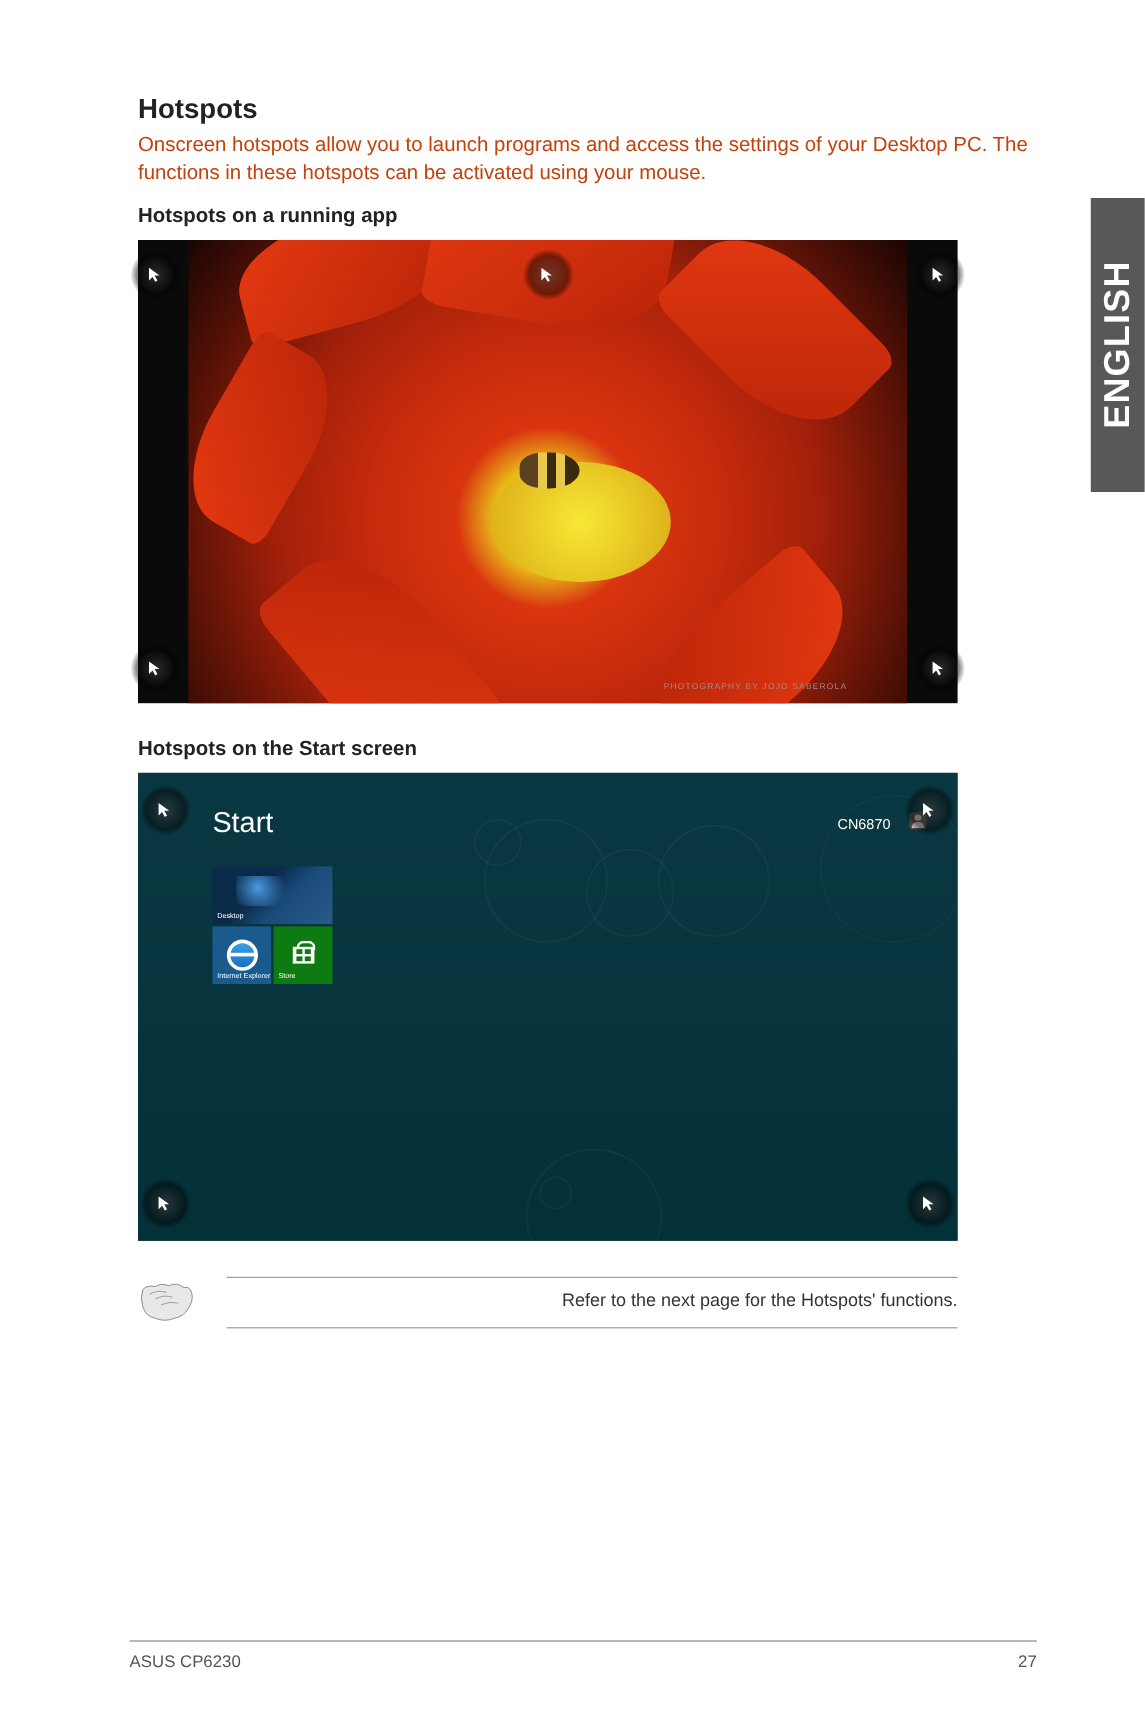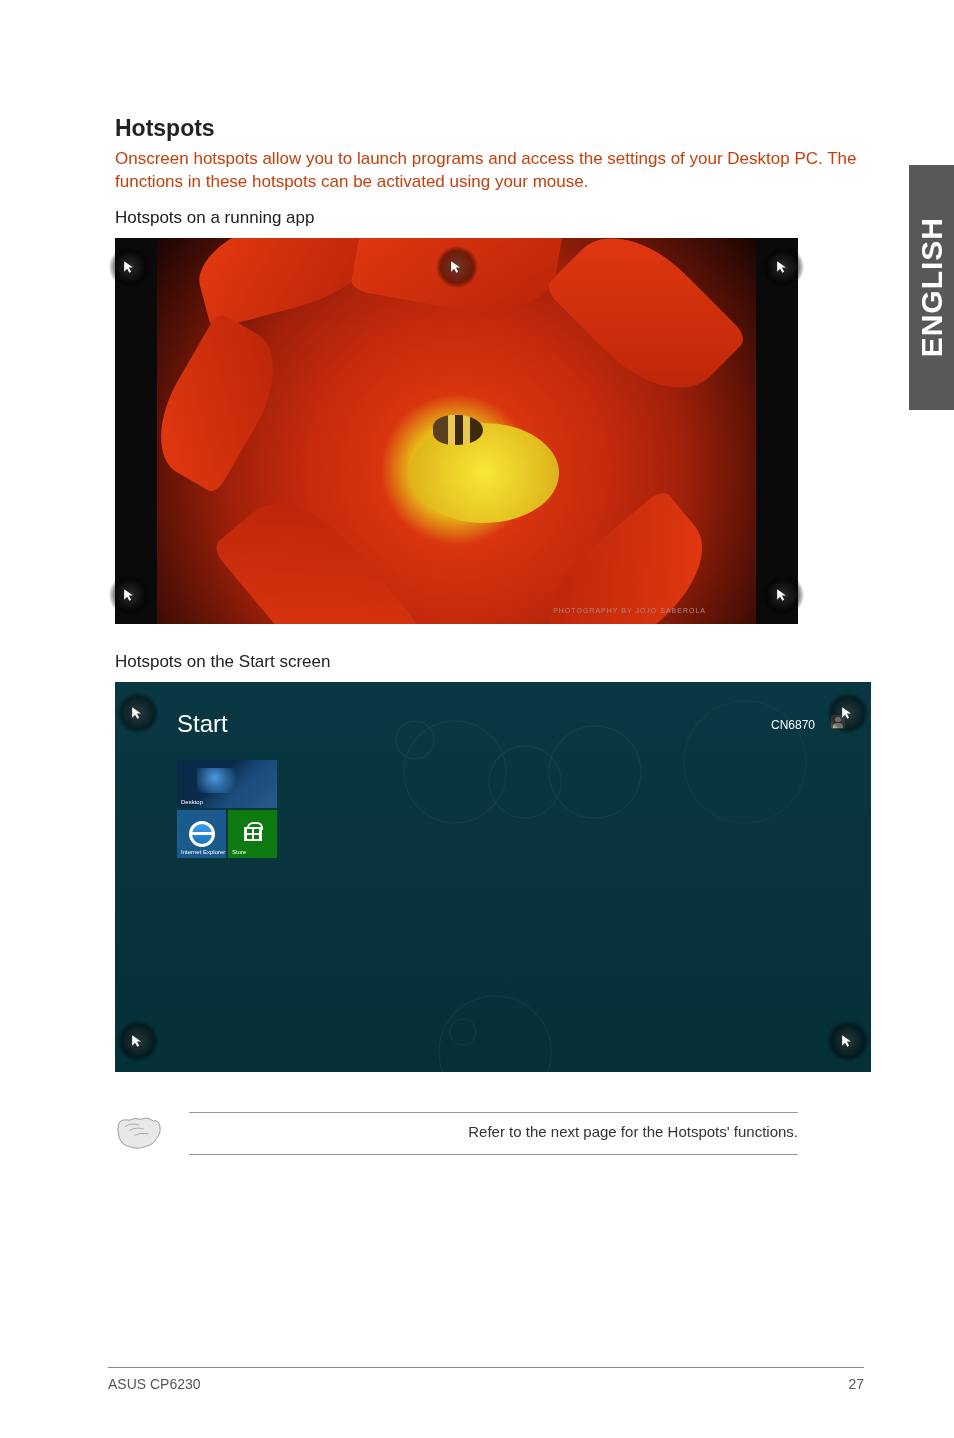--- a/index.html
+++ b/index.html
@@ -1,42 +1,42 @@
 <!DOCTYPE html>
 <html><head>
   <meta charset="utf-8">
   <style>
     * { margin: 0; padding: 0; box-sizing: border-box; }
     body { font-family: Arial, Helvetica, sans-serif; width: 954px; height: 1438px; background: #fff; position: relative; }
-    .page { padding: 115px 90px 40px 115px; position: relative; height: 100%; }
+    .page { padding: 77px 90px 40px 115px; position: relative; height: 100%; }
     .side-tab { position: absolute; right: 0; top: 165px; width: 45px; height: 245px; background: #585858; display: flex; align-items: center; justify-content: center; }
     .side-tab span { color: #fff; font-weight: bold; font-size: 30px; writing-mode: vertical-rl; transform: rotate(180deg); letter-spacing: 1px; }
     .h1 { font-size: 23px; font-weight: bold; color: #222; margin-bottom: 6px; }
     .body-text { font-size: 17px; color: #c2410c; line-height: 1.35; margin-bottom: 14px; font-stretch: condensed; }
-    .h2 { font-size: 17px; font-weight: normal; color: #222; margin-bottom: 10px; }
+    .h2 { font-size: 17px; font-weight: bold; color: #222; margin-bottom: 10px; }
     .screenshot-1 { width: 683px; height: 386px; background: #0a0a0a; position: relative; margin-bottom: 28px; }
     .flower-img { position: absolute; left: 42px; top: 0; right: 42px; bottom: 0; background: radial-gradient(circle at 50% 60%, #f5d827 0%, #e8b818 12%, #d9350f 20%, #c42a0c 40%, #a1200a 60%, #5a1206 80%, #1a0503 100%); overflow: hidden; }
     .petal { position: absolute; background: linear-gradient(135deg, #e63a12, #b82408); border-radius: 50% 10% 50% 10%; }
     .p1 { width: 180px; height: 90px; left: 40px; top: -20px; transform: rotate(-15deg); }
     .p2 { width: 200px; height: 100px; left: 200px; top: -30px; transform: rotate(10deg); }
     .p3 { width: 180px; height: 110px; right: 20px; top: 20px; transform: rotate(45deg); }
     .p4 { width: 160px; height: 90px; left: -20px; top: 120px; transform: rotate(-60deg); }
     .p5 { width: 200px; height: 110px; left: 60px; bottom: -20px; transform: rotate(-130deg); }
     .p6 { width: 180px; height: 100px; right: 40px; bottom: -10px; transform: rotate(140deg); }
     .flower-center { position: absolute; left: 42%; top: 48%; width: 150px; height: 100px; background: radial-gradient(circle, #f8e835, #d8a815); border-radius: 50%; }
     .bee { position: absolute; left: 46%; top: 46%; width: 50px; height: 30px; background: linear-gradient(90deg, #5a4020 30%, #e8c850 30% 45%, #3a2a10 45% 60%, #e8c850 60% 75%, #3a2a10 75%); border-radius: 40% 50% 50% 40%; }
     .img-caption { position: absolute; right: 50px; bottom: 10px; font-size: 7px; color: #a88; letter-spacing: 1px; }
     .hotspot { position: absolute; width: 42px; height: 42px; background: radial-gradient(circle, rgba(60,60,60,0.65) 0%, rgba(0,0,0,0.45) 55%, rgba(0,0,0,0) 72%); border-radius: 50%; display: flex; align-items: center; justify-content: center; }
     .hotspot svg { width: 14px; height: 14px; }
     .hs-tl { left: -6px; top: 8px; }
     .hs-tc { left: 50%; top: 8px; transform: translateX(-50%); }
     .hs-tr { right: -6px; top: 8px; }
     .hs-bl { left: -6px; bottom: 8px; }
     .hs-br { right: -6px; bottom: 8px; }
-    .screenshot-2 { width: 756px; height: 390px; background: #043038; position: relative; margin-bottom: 40px; overflow: hidden; }
+    .screenshot-2 { width: 683px; height: 390px; background: #043038; position: relative; margin-bottom: 30px; overflow: hidden; }
     .start-bg { position: absolute; inset: 0; background:
       radial-gradient(circle at 340px 90px, transparent 50px, rgba(255,255,255,0.05) 51px, transparent 52px),
       radial-gradient(circle at 410px 100px, transparent 35px, rgba(255,255,255,0.05) 36px, transparent 37px),
       radial-gradient(circle at 480px 90px, transparent 45px, rgba(255,255,255,0.05) 46px, transparent 47px),
       radial-gradient(circle at 380px 370px, transparent 55px, rgba(255,255,255,0.05) 56px, transparent 57px),
       radial-gradient(circle at 300px 58px, transparent 18px, rgba(255,255,255,0.05) 19px, transparent 20px),
       radial-gradient(circle at 630px 80px, transparent 60px, rgba(255,255,255,0.03) 61px, transparent 62px),
       radial-gradient(circle at 348px 350px, transparent 12px, rgba(255,255,255,0.05) 13px, transparent 14px),
       linear-gradient(#0a3842, #043038); }
     .start-label { position: absolute; left: 62px; top: 28px; color: #fff; font-size: 24px; font-weight: 300; font-family: "Segoe UI", Arial, sans-serif; }

